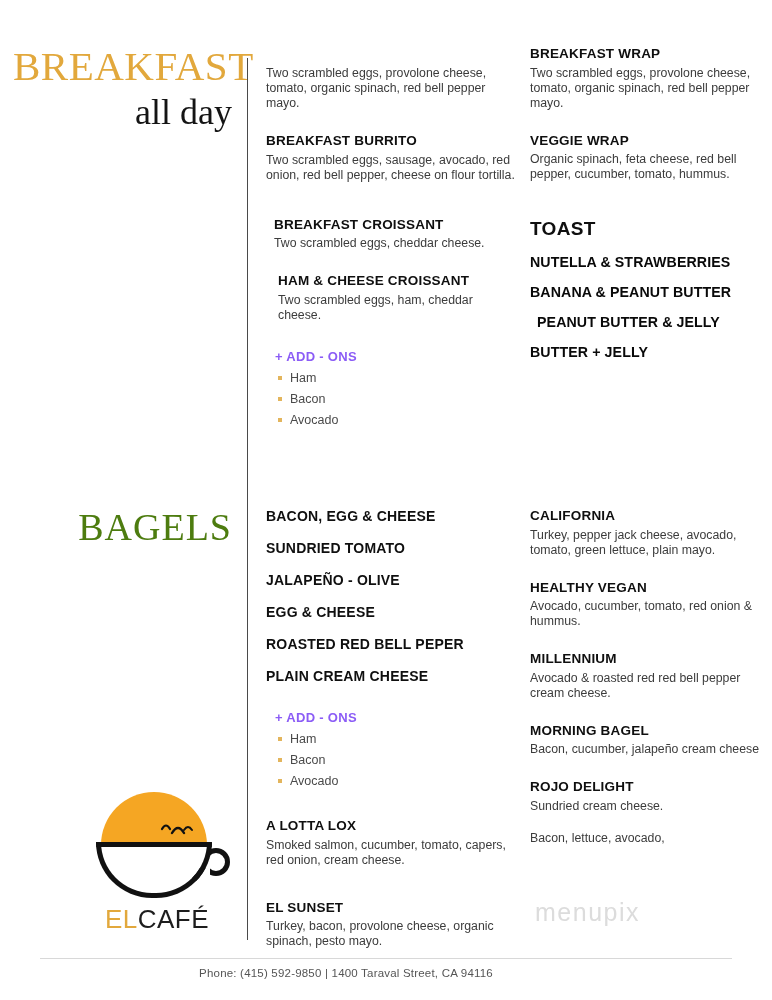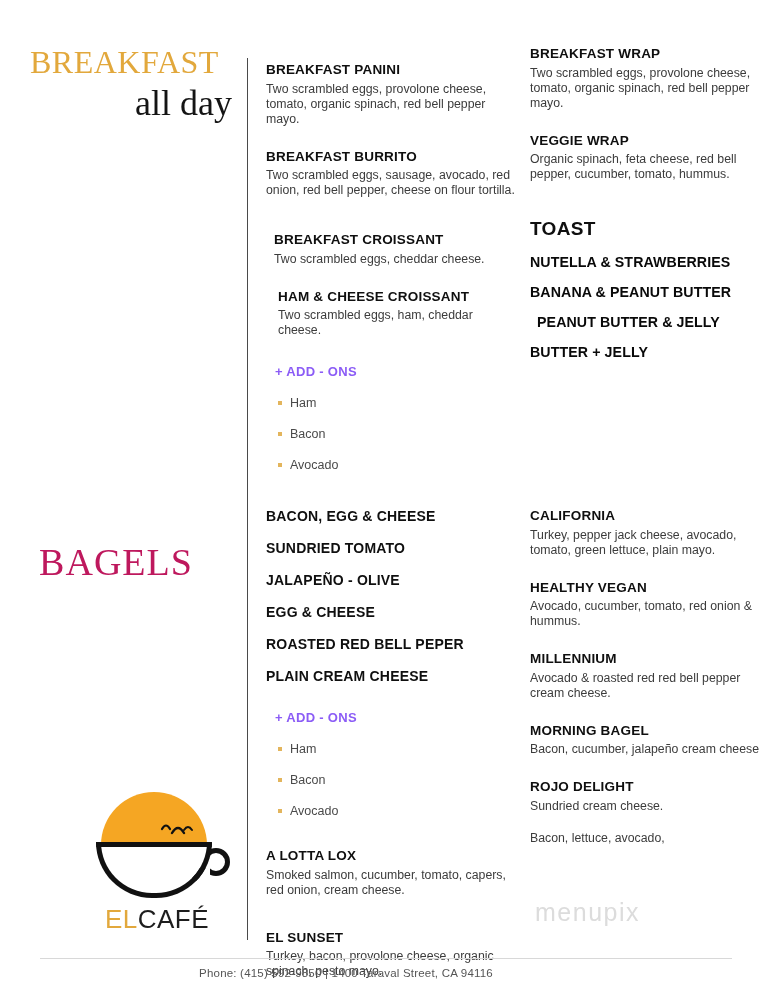--- a/index.html
+++ b/index.html
@@ -37,50 +37,49 @@
   
   .bf-title-block {
     position: absolute;
     left: 0px;
     top: 46px;
     width: 240px;
     text-align: left;
   }
   .bf-title {
     font-family: "Liberation Serif", serif;
-    font-size: 32px;
+    font-size: 41px;
     letter-spacing: 0.5px;
     color: #E2A83C;
     line-height: 1.0;
-    padding-left: 30px;
+    padding-left: 13px;
     white-space: nowrap;
   }
   .bf-sub {
     font-family: "Liberation Serif", serif;
     font-size: 36px;
     color: #141414;
     line-height: 1.0;
     text-align: right;
     padding-right: 8px;
     margin-top: 7px;
   }
 
   
   .bagels-title {
     position: absolute;
     left: 0px;
     top: 508px;
     width: 232px;
-    text-align: center;
+    text-align: right;
     font-family: "Liberation Serif", serif;
     font-size: 38px;
     letter-spacing: 1px;
-    color: #be185d;
+    color: #4d7c0f;
     line-height: 1.0;
-    margin-top: 35px;
   }
 
   
   .col {
     position: absolute;
   }
   .col-mid { left: 266px; width: 250px; }
   .col-right { left: 530px; width: 238px; }
 
   .bf-mid { top: 62px; }
@@ -145,21 +144,21 @@
   .addons-title {
     font-family: "Liberation Sans", sans-serif;
     font-weight: bold;
     font-size: 13px;
     letter-spacing: 0.3px;
     color: #8b5cf6;
   }
   .addon-row {
     display: flex;
     align-items: center;
-    margin-top: 17px;
+    margin-top: 7px;
     padding-left: 3px;
   }
   .addon-bullet {
     width: 4px;
     height: 4px;
     background: #E3B55C;
     margin-right: 8px;
     flex: 0 0 auto;
   }
   .addon-label {
@@ -278,21 +277,20 @@
 
   <div class="divider"></div>
 
   <div class="bf-title-block">
     <div class="bf-title">BREAKFAST</div>
     <div class="bf-sub">all day</div>
   </div>
 
   <div class="col col-mid bf-mid">
     <div class="item">
-      <div class="item-name">BREAKFAST PANINI</div>
       <div class="item-desc">Two scrambled eggs, provolone cheese, tomato, organic spinach, red bell pepper mayo.</div>
     </div>
     <div class="item gap-lg">
       <div class="item-name">BREAKFAST BURRITO</div>
       <div class="item-desc">Two scrambled eggs, sausage, avocado, red onion, red bell pepper, cheese on flour tortilla.</div>
     </div>
     <div class="item gap-xl" style="padding-left:8px;">
       <div class="item-name">BREAKFAST CROISSANT</div>
       <div class="item-desc">Two scrambled eggs, cheddar cheese.</div>
     </div>

